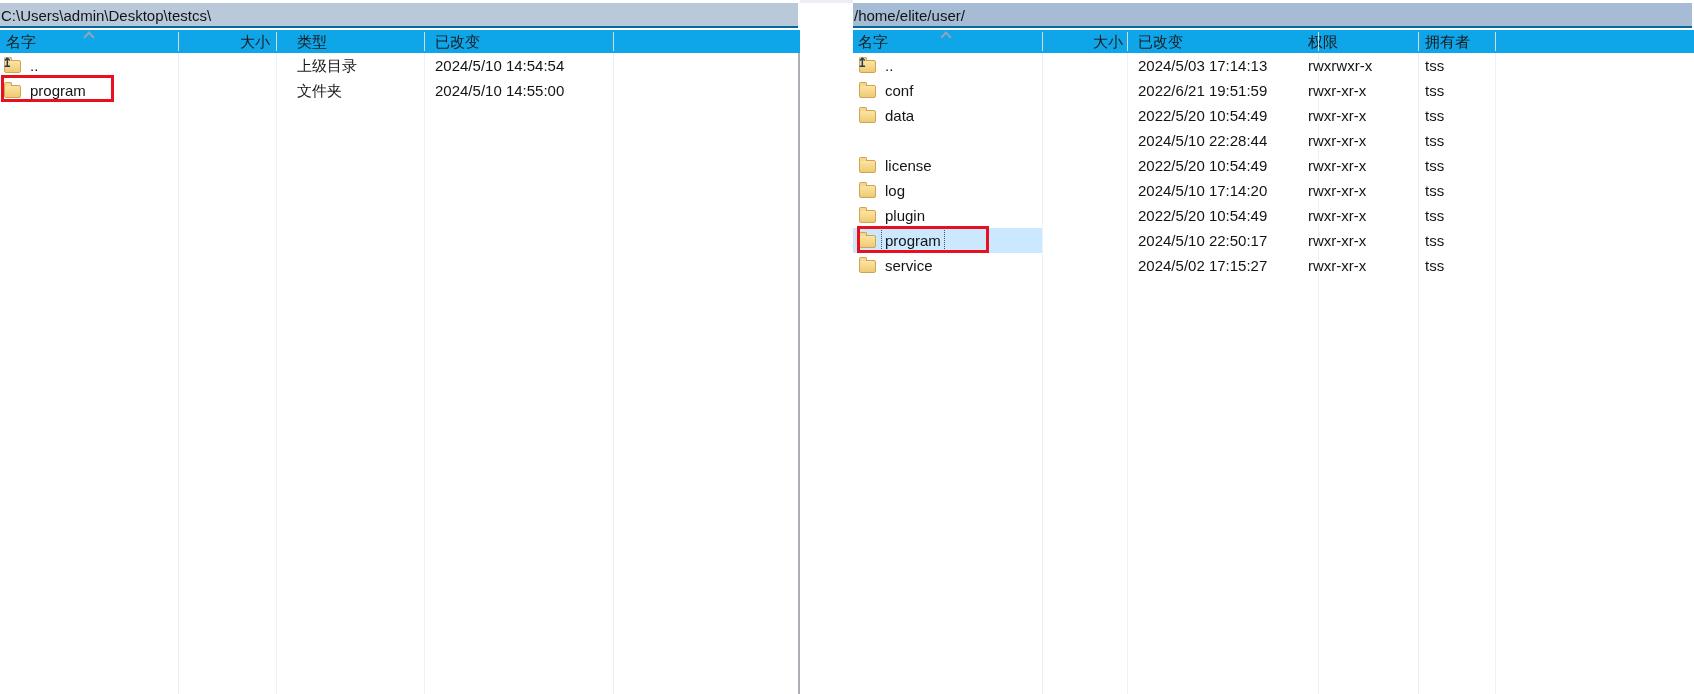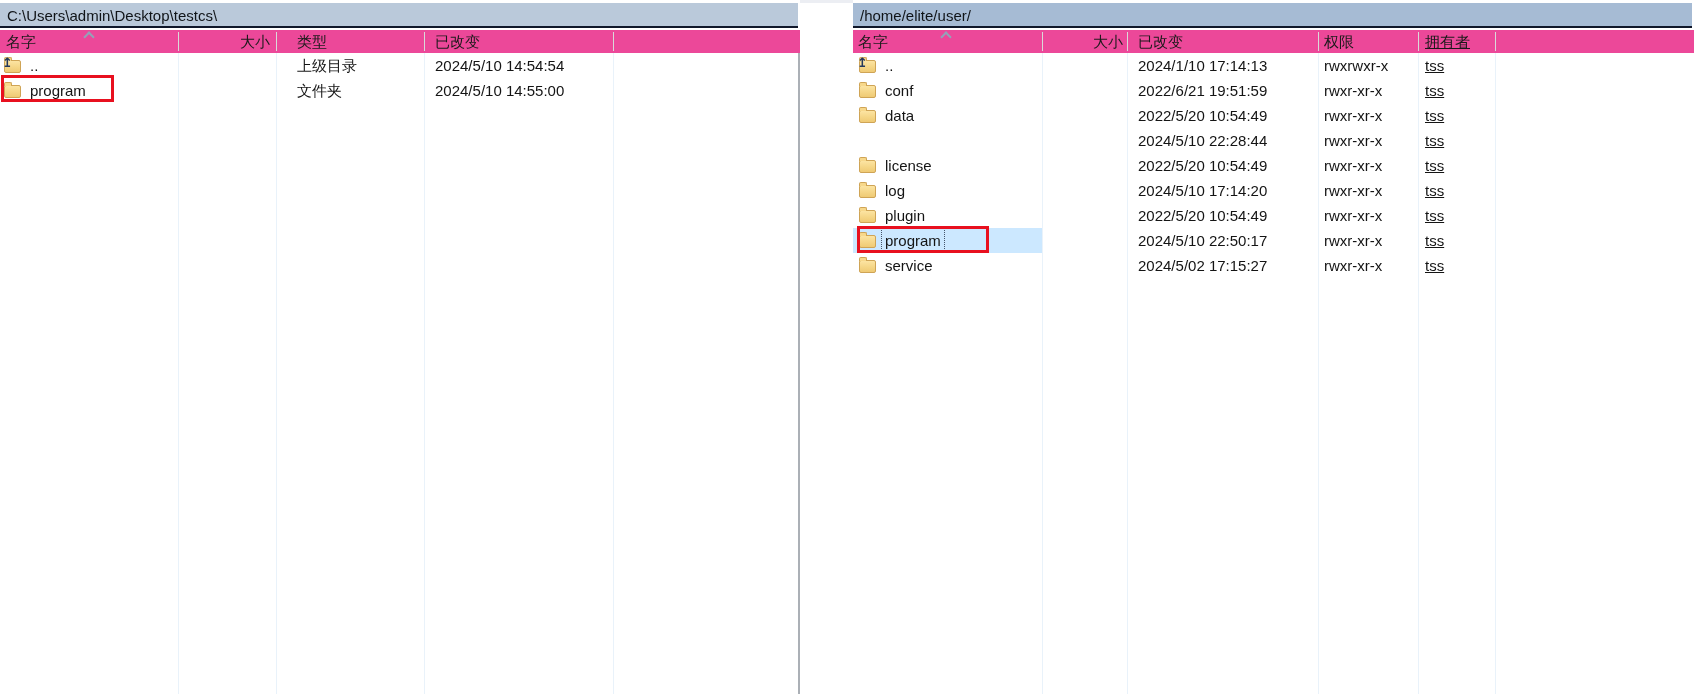--- a/index.html
+++ b/index.html
@@ -5,29 +5,29 @@
   html,body{margin:0;padding:0;background:#ffffff;}
   .screen{position:relative;width:1694px;height:694px;background:#ffffff;overflow:hidden;
           font-family:"Liberation Sans","DejaVu Sans",sans-serif;color:#141414;font-size:15px;}
   .topstrip{position:absolute;left:0;top:0;width:100%;height:3px;background:#eceef3;}
 
   .panel{position:absolute;top:0;bottom:0;background:#ffffff;}
   .panel.left{left:0;width:800px;}
   .panel.right{left:853px;right:0;}
 
   .pathbar{position:absolute;top:3px;left:0;height:25px;line-height:25px;
-           padding-left:7px;box-sizing:border-box;border-bottom:2px solid #0f172a;
+           padding-left:1px;box-sizing:border-box;border-bottom:2px solid #0369a1;
            white-space:nowrap;overflow:hidden;color:#101418;}
   .panel.left  .pathbar{width:798px;background:#bac9da;}
   .panel.right .pathbar{left:0;right:2px;background:#a6bbd4;}
 
   .vborder{position:absolute;left:798px;top:30px;bottom:0;width:2px;background:#abb0b6;}
 
   
-  .hdr{position:absolute;left:0;right:0;top:30px;height:23px;background:#ec4899;z-index:2;}
+  .hdr{position:absolute;left:0;right:0;top:30px;height:23px;background:#0ea5e9;z-index:2;}
   .hcell{position:absolute;top:0;height:23px;line-height:23px;box-sizing:border-box;
          white-space:nowrap;overflow:hidden;color:#1a1a1a;}
   .hsep{position:absolute;top:2px;height:19px;width:1px;background:#d9d9d9;z-index:2;}
   .caret{position:absolute;top:3px;width:8px;height:8px;box-sizing:border-box;
          border-left:2px solid #93a3b8;border-top:2px solid #93a3b8;transform:rotate(45deg);}
 
   
   .vl{position:absolute;top:53px;bottom:0;width:1px;background:#e9f2fa;z-index:0;}
 
   
@@ -44,22 +44,22 @@
   .panel.left .col-type {left:276px;width:148px;padding-left:21px;}
   .panel.left .col-date {left:424px;width:189px;padding-left:11px;}
   .panel.left .hcell.col-name{padding-left:6px;}
   .panel.left .namecell{padding-left:4px;}
   .panel.left .caret{left:85px;}
 
   
   .panel.right .col-name {left:0;width:189px;}
   .panel.right .col-size {left:189px;width:85px;text-align:right;padding-right:4px;}
   .panel.right .col-date {left:274px;width:191px;padding-left:11px;}
-  .panel.right .col-perm {left:465px;width:100px;padding-left:6px;}
-  .panel.right .col-owner{left:565px;width:77px;padding-left:7px;text-decoration:underline;}
+  .panel.right .col-perm {left:449px;width:100px;padding-left:6px;}
+  .panel.right .col-owner{left:565px;width:77px;padding-left:7px;}
   .panel.right .hcell.col-name{padding-left:5px;}
   .panel.right .namecell{padding-left:6px;}
   .panel.right .caret{left:89px;}
 
   
   .fold{position:relative;display:inline-block;width:17px;height:13px;margin-right:6px;
         flex:0 0 auto;box-sizing:border-box;border:1px solid #cfa455;border-radius:2px;
         background:linear-gradient(180deg,#fce4a2 0%,#f5d687 55%,#efca74 100%);margin-top:2px;}
   .fold::before{content:"";position:absolute;top:-4px;left:-1px;width:8px;height:4px;
         box-sizing:border-box;border:1px solid #cfa455;border-bottom:none;
@@ -157,21 +157,21 @@
     <div class="rows">
 
       <div class="row">
         <div class="cell col-name namecell">
           <span class="fold">
               <span class="upmark">↥</span>
             </span>
           <span class="label">..</span>
         </div>
         <div class="cell col-size"></div>
-        <div class="cell col-date">2024/1/10 17:14:13</div>
+        <div class="cell col-date">2024/5/03 17:14:13</div>
         <div class="cell col-perm">rwxrwxr-x</div>
         <div class="cell col-owner">tss</div>
       </div>
 
       <div class="row">
         <div class="cell col-name namecell">
           <span class="fold"></span>
           <span class="label">conf</span>
         </div>
         <div class="cell col-size"></div>

